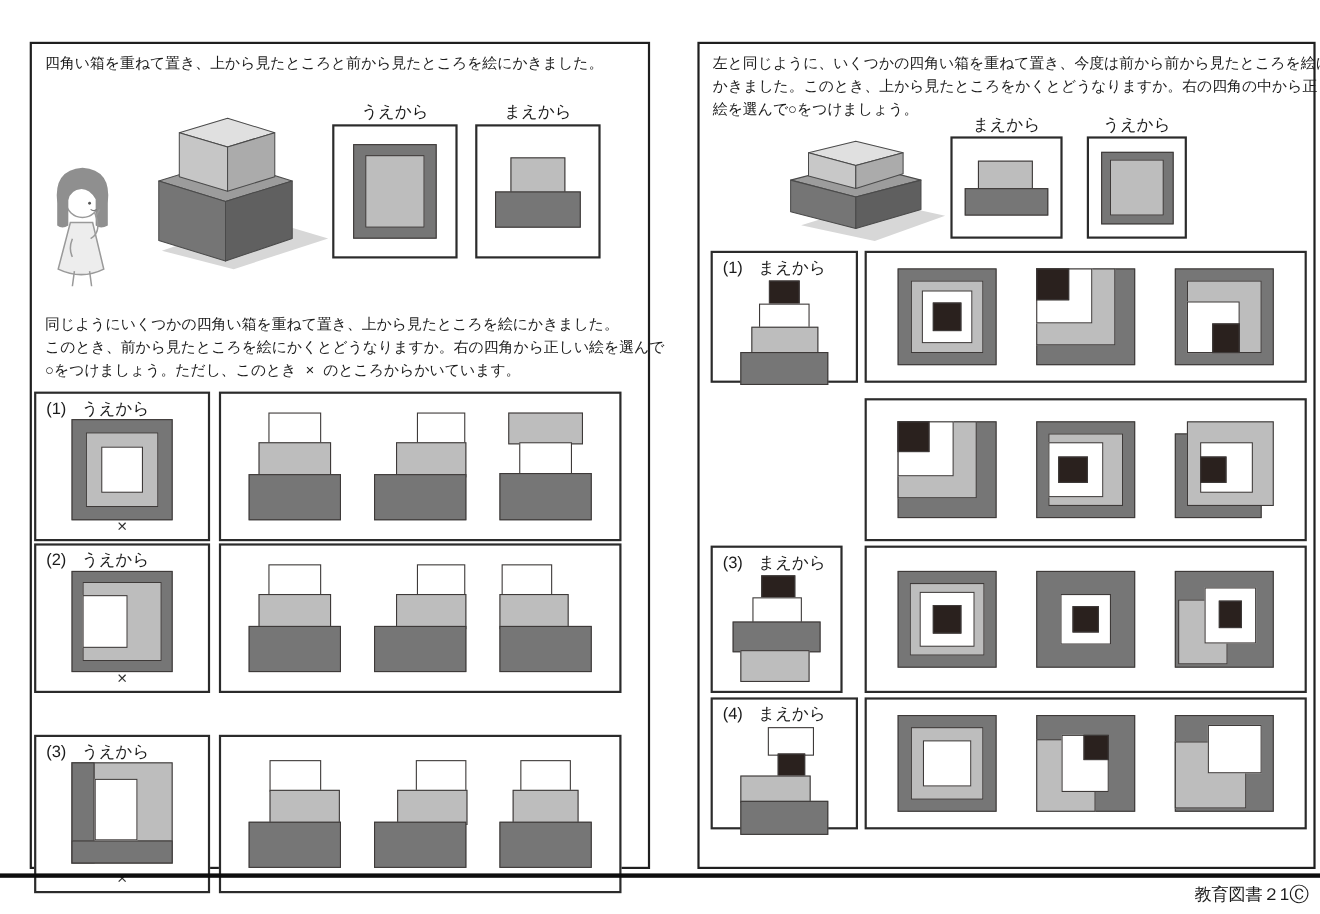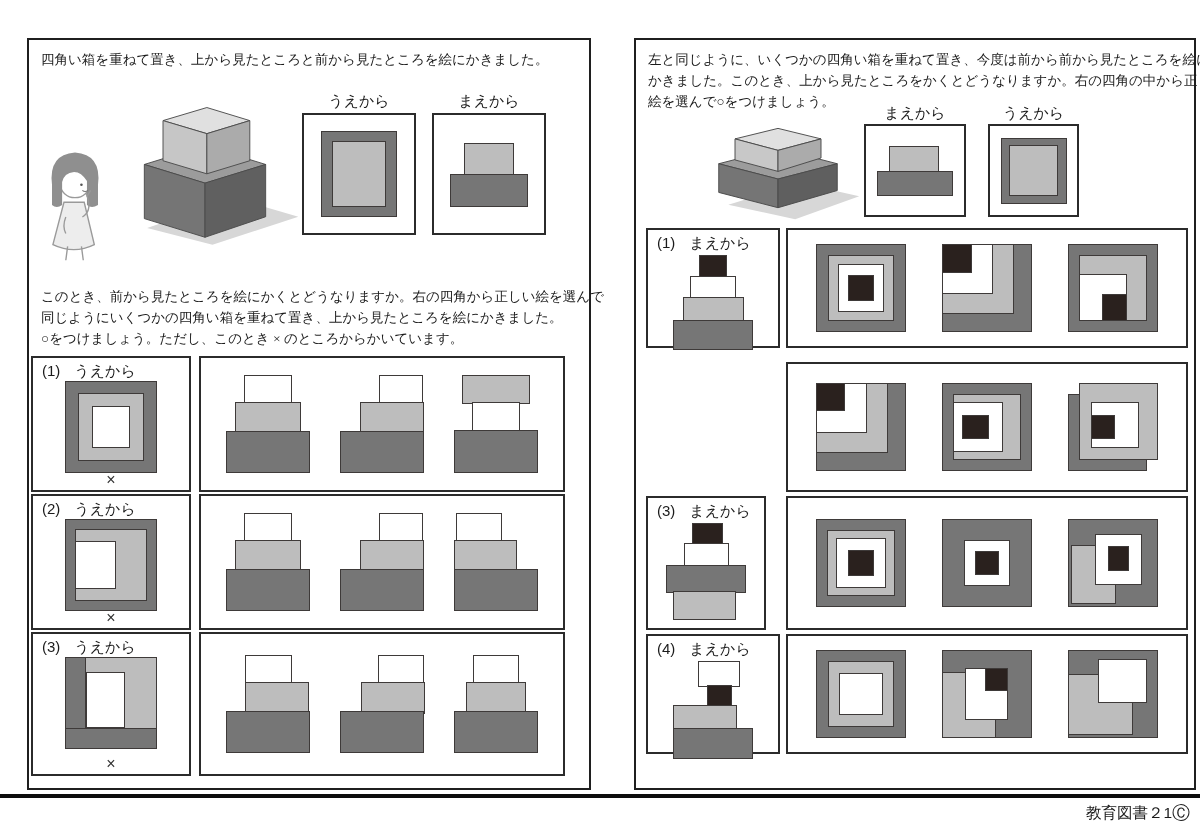--- a/index.html
+++ b/index.html
@@ -5,21 +5,21 @@
   :root{ --line:#3e3a39; --panel-border:#1f1f1f; --cell-border:#2b2b2b; }
   *{margin:0;padding:0;box-sizing:border-box}
   html,body{width:1200px;height:831px;background:#fff;overflow:hidden;
     font-family:"Liberation Sans","DejaVu Sans",sans-serif;color:#1b1b1b}
   .abs{position:absolute}
   #page{position:relative;width:1200px;height:831px;background:#fff}
   .page-title{left:17px;top:5px;font-size:15.5px;letter-spacing:.5px}
   .panel{position:absolute;top:38px;height:752px;border:2px solid var(--panel-border);background:#fff}
   #left-panel{left:27px;width:564px}
   #right-panel{left:634px;width:562px}
-  .serif{font-family:Liberation Serif, serif}
+  .serif{font-family:Liberation Mono, monospace}
   .intro{left:12px;top:9px;font-size:13.5px;line-height:21px;white-space:nowrap}
   .pic-label{font-size:15px;text-align:center;position:absolute}
   .frame{position:absolute;border:2px solid var(--cell-border);background:#fff;
     display:flex;align-items:center;justify-content:center}
   .fig{position:relative}
   .fr{position:absolute;border:1.5px solid var(--line)}
   .row{position:absolute;left:0;right:0}
   .cell{position:absolute;top:0;bottom:0;border:2px solid var(--cell-border);background:#fff}
   .prob-head{position:absolute;top:4px;left:9px;font-size:15px;white-space:nowrap}
   .prob-head .num{margin-right:14px}
@@ -77,22 +77,22 @@
     </div>
     <div class="pic-label" style="left:403px;top:52px;width:114px">まえから</div>
     <div class="frame" style="left:403px;top:73px;width:114px;height:122px">
       <div class="fig" style="width:96px;height:86px">
           <div class="fr" style="left: 24%; top: 14%; width: 52%; height: 38%; background: rgb(189, 189, 189);"></div>
           <div class="fr" style="left: 9%; top: 50%; width: 82%; height: 38%; background: rgb(118, 118, 118);"></div>
         </div>
     </div>
 
     <div class="abs serif" style="left:12px;top:246px;font-size:13.5px;line-height:21px;white-space:nowrap">
+      <div>同じようにいくつかの四角い箱を重ねて置き、上から見たところを絵にかきました。</div>
       <div>このとき、前から見たところを絵にかくとどうなりますか。右の四角から正しい絵を選んで</div>
-      <div>同じようにいくつかの四角い箱を重ねて置き、上から見たところを絵にかきました。</div>
       <div>○をつけましょう。ただし、このとき × のところからかいています。</div>
     </div>
 
     <div class="row" style="top:316px;height:136px">
       <div class="cell" style="left:2px;width:160px">
         <div class="prob-head"><span class="num">(1)</span><span>うえから</span></div>
         <div class="fig viewfig" style="top:23px;width:92px;height:92px">
             <div class="fr" style="left: 0%; top: 0%; width: 100%; height: 100%; background: rgb(118, 118, 118);"></div>
             <div class="fr" style="left: 14%; top: 13%; width: 72%; height: 74%; background: rgb(189, 189, 189);"></div>
             <div class="fr" style="left: 29%; top: 27%; width: 42%; height: 46%; background: rgb(255, 255, 255);"></div>
@@ -140,21 +140,21 @@
             <div class="fr" style="left: 0%; top: 57%; width: 100%; height: 41%; background: rgb(118, 118, 118);"></div>
           </div>
         <div class="fig" style="width:84px;height:102px">
             <div class="fr" style="left: 2%; top: 2%; width: 55%; height: 28%; background: rgb(255, 255, 255);"></div>
             <div class="fr" style="left: 0%; top: 28%; width: 75%; height: 32%; background: rgb(189, 189, 189);"></div>
             <div class="fr" style="left: 0%; top: 57%; width: 100%; height: 41%; background: rgb(118, 118, 118);"></div>
           </div>
       </div>
     </div>
 
-    <div class="row" style="top:592px;height:144px">
+    <div class="row" style="top:628px;height:144px">
       <div class="cell" style="left:2px;width:160px">
         <div class="prob-head"><span class="num">(3)</span><span>うえから</span></div>
         <div class="fig viewfig" style="top:23px;width:92px;height:92px">
             <div class="fr" style="left: 0%; top: 0%; width: 100%; height: 100%; background: rgb(189, 189, 189);"></div>
             <div class="fr" style="left: 0%; top: 0%; width: 23%; height: 100%; background: rgb(118, 118, 118);"></div>
             <div class="fr" style="left: 0%; top: 77%; width: 100%; height: 23%; background: rgb(118, 118, 118);"></div>
             <div class="fr" style="left: 23%; top: 16%; width: 42%; height: 61%; background: rgb(255, 255, 255);"></div>
           </div>
         <div class="mark">×</div>
       </div>

